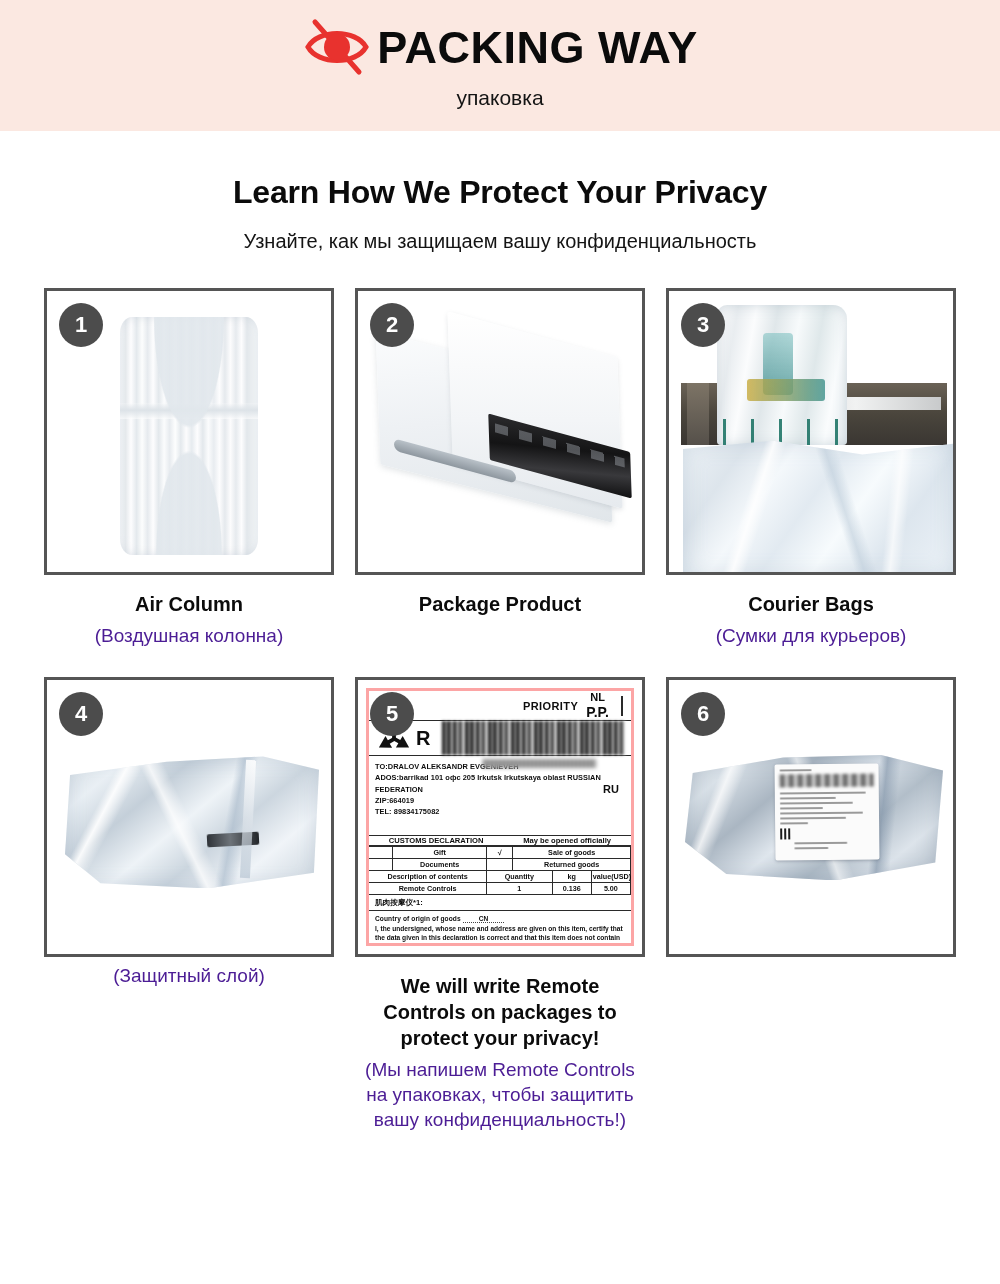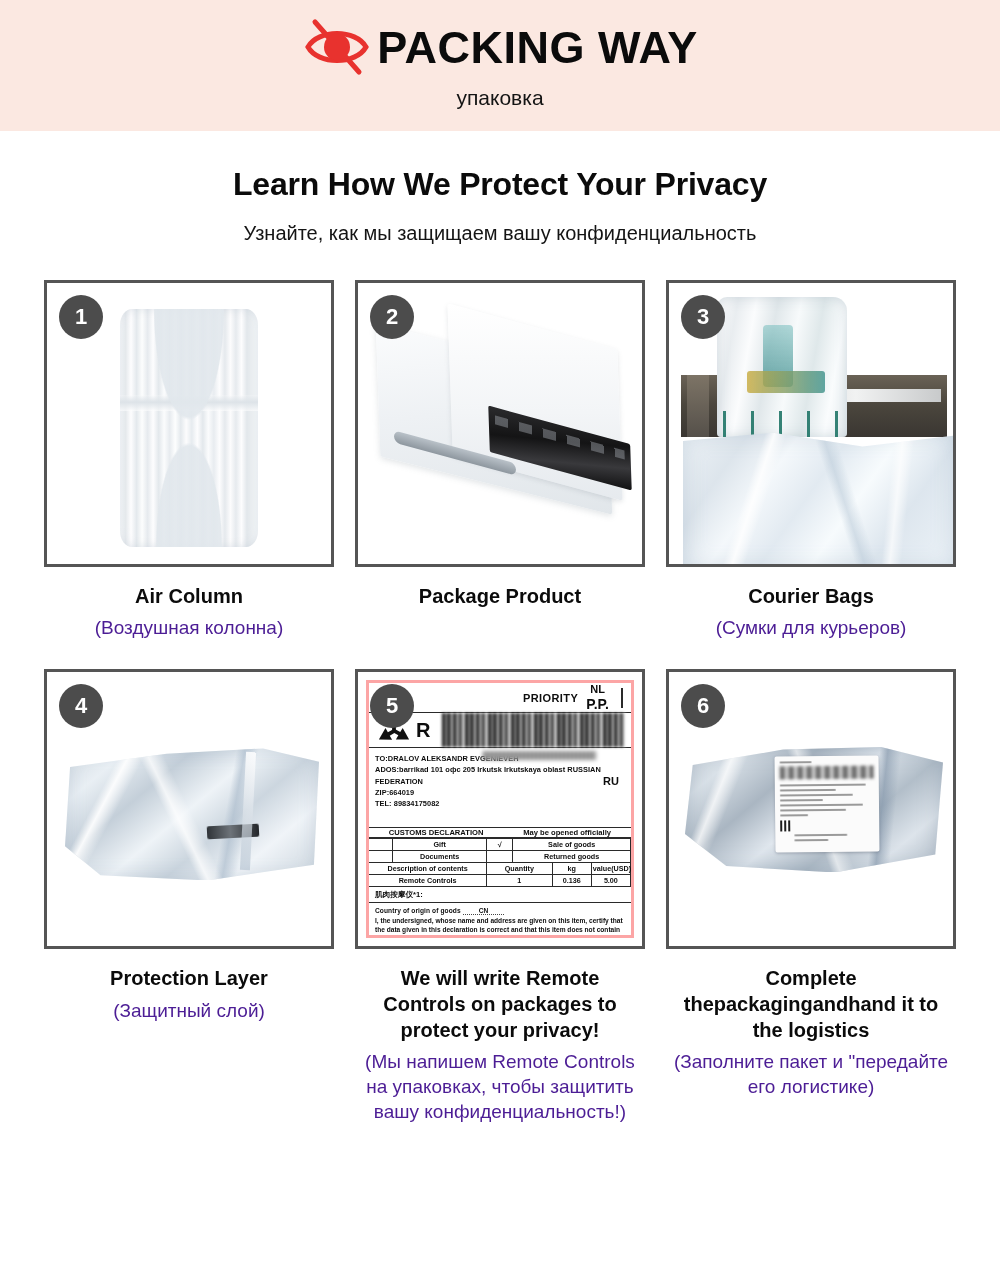--- a/index.html
+++ b/index.html
@@ -53,20 +53,21 @@
     width: 1000px;
     text-align: center;
     padding-top: 35px;
   }
   .headline {
     font-size: 32px;
     font-weight: 700;
     color: #0b0b0b;
     letter-spacing: -0.2px;
     line-height: 1.15;
+    margin-top: 8px;
   }
   .subheadline {
     font-size: 20px;
     font-weight: 400;
     color: #141414;
     margin-top: 18px;
     line-height: 1.2;
   }
 
   
@@ -461,21 +462,20 @@
 
   <div class="cell row2-gap">
     <div class="card row2">
       <div class="badge">4</div>
       <div class="art">
         <div class="c4-bag"></div>
         <div class="c4-seam"></div>
       </div>
     </div>
     <div class="caption">
-      <div class="cap-en">Protection Layer</div>
       <div class="cap-ru">(Защитный слой)</div>
     </div>
   </div>
 
   <div class="cell row2-gap">
     <div class="card row2">
       <div class="badge">5</div>
 
       <div class="label-sheet">
 
@@ -578,19 +578,15 @@
           <i style="width:88%"></i>
           <i style="width:70%"></i>
           <i style="width:30%"></i>
           <div class="qr"></div>
           <i style="width:56%;margin-left:14px"></i>
           <i style="width:36%;margin-left:14px"></i>
 
         </div>
       </div>
     </div>
-    <div class="caption">
-      <div class="cap-en">Complete thepackagingandhand it to the logistics</div>
-      <div class="cap-ru">(Заполните пакет и "передайте его логистике)</div>
-    </div>
   </div>
 
 </div>
 
 </body></html>

